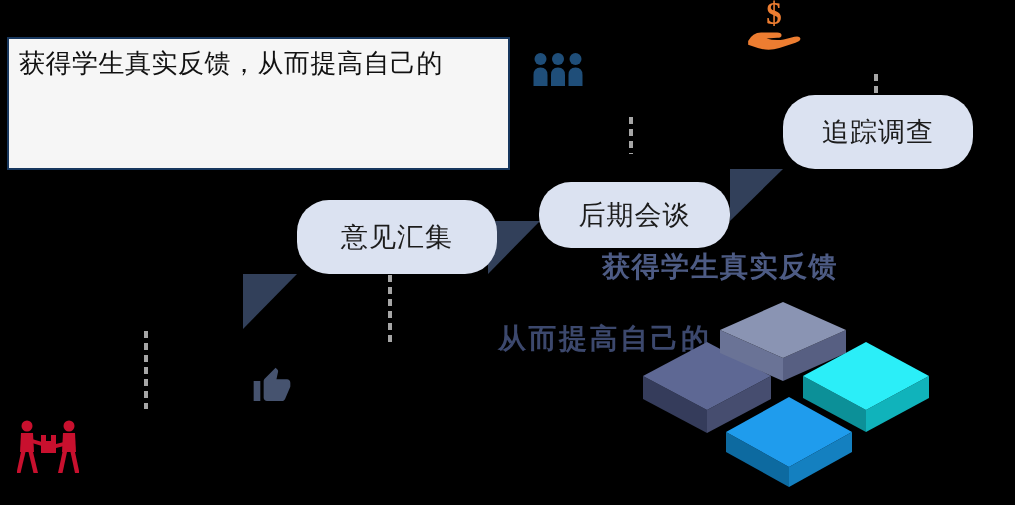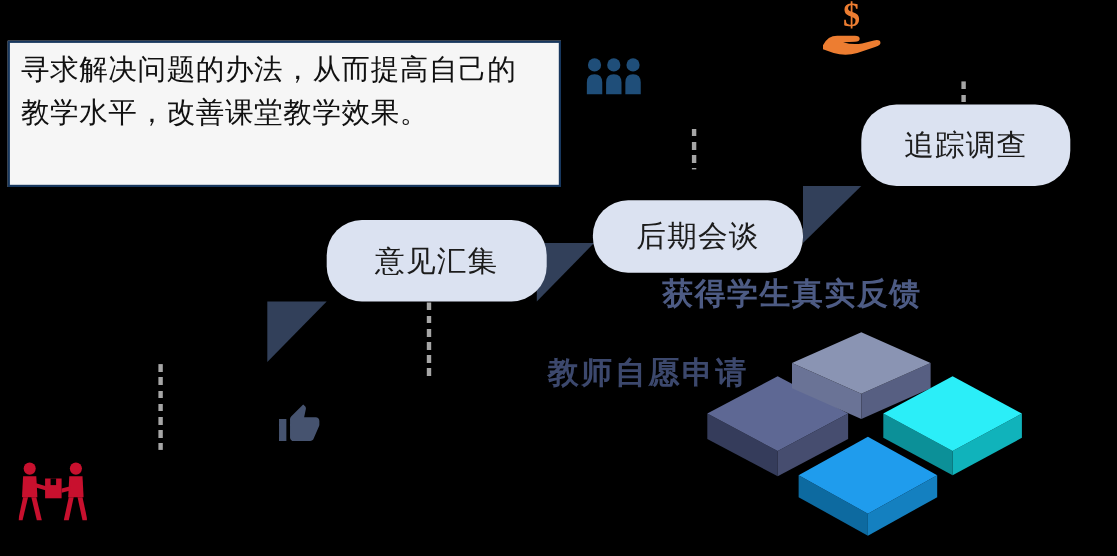--- a/index.html
+++ b/index.html
@@ -67,22 +67,21 @@
     <polygon class="tri" points="488,221 540,221 488,274"></polygon>
     <polygon class="tri" points="730,169 783,169 730,221"></polygon>
   </svg>
 
   <div class="dash" id="dash1"></div>
   <div class="dash" id="dash2"></div>
   <div class="dash" id="dash3"></div>
   <div class="dash" id="dash4"></div>
 
   <div id="intro">
-    <div>寻求解决问题的办法，从而提高自己的</div>
-    <div>教学水平，改善课堂教学效果。</div>
+    <div>获得学生真实反馈，从而提高自己的</div>
   </div>
 
   <div class="step" id="step2">
     <span>意见汇集</span>
   </div>
   <div class="step" id="step3">
     <span>后期会谈</span>
   </div>
   <div class="step" id="step4">
     <span>追踪调查</span>
@@ -129,21 +128,21 @@
         <polygon points="46,13 58,13 59,32 45,32"></polygon>
         <polygon points="47,22 39,24 39,28 47,26"></polygon>
         <polygon points="45.5,32 50,32 45.5,53 41,53"></polygon>
         <polygon points="53.5,32 58,32 62.5,53 58,53"></polygon>
         <rect x="29" y="15" width="5" height="6" fill="#000"></rect>
       </g>
     </svg>
   </div>
 
   <div class="caption" id="caption-feedback">获得学生真实反馈</div>
-  <div class="caption" id="caption-apply">教师自愿申请</div>
+  <div class="caption" id="caption-apply">从而提高自己的</div>
 
   <svg class="layer" id="blocks-svg" viewBox="0 0 1015 505">
       <polygon points="643,376 707,410 707,433 643,399" fill="#353c5b"></polygon>
       <polygon points="771,376 707,410 707,433 771,399" fill="#464d6f"></polygon>
       <polygon points="643,376 707,342 771,376 707,410" fill="#5e6894"></polygon>
       <polygon points="720,330 783,358 783,381 720,353" fill="#6a7396"></polygon>
       <polygon points="846,330 783,358 783,381 846,353" fill="#575f82"></polygon>
       <polygon points="720,330 783,302 846,330 783,358" fill="#8a94b3"></polygon>
       <polygon points="803,376 866,410 866,432 803,398" fill="#0c9098"></polygon>
       <polygon points="929,376 866,410 866,432 929,398" fill="#10b3bb"></polygon>

